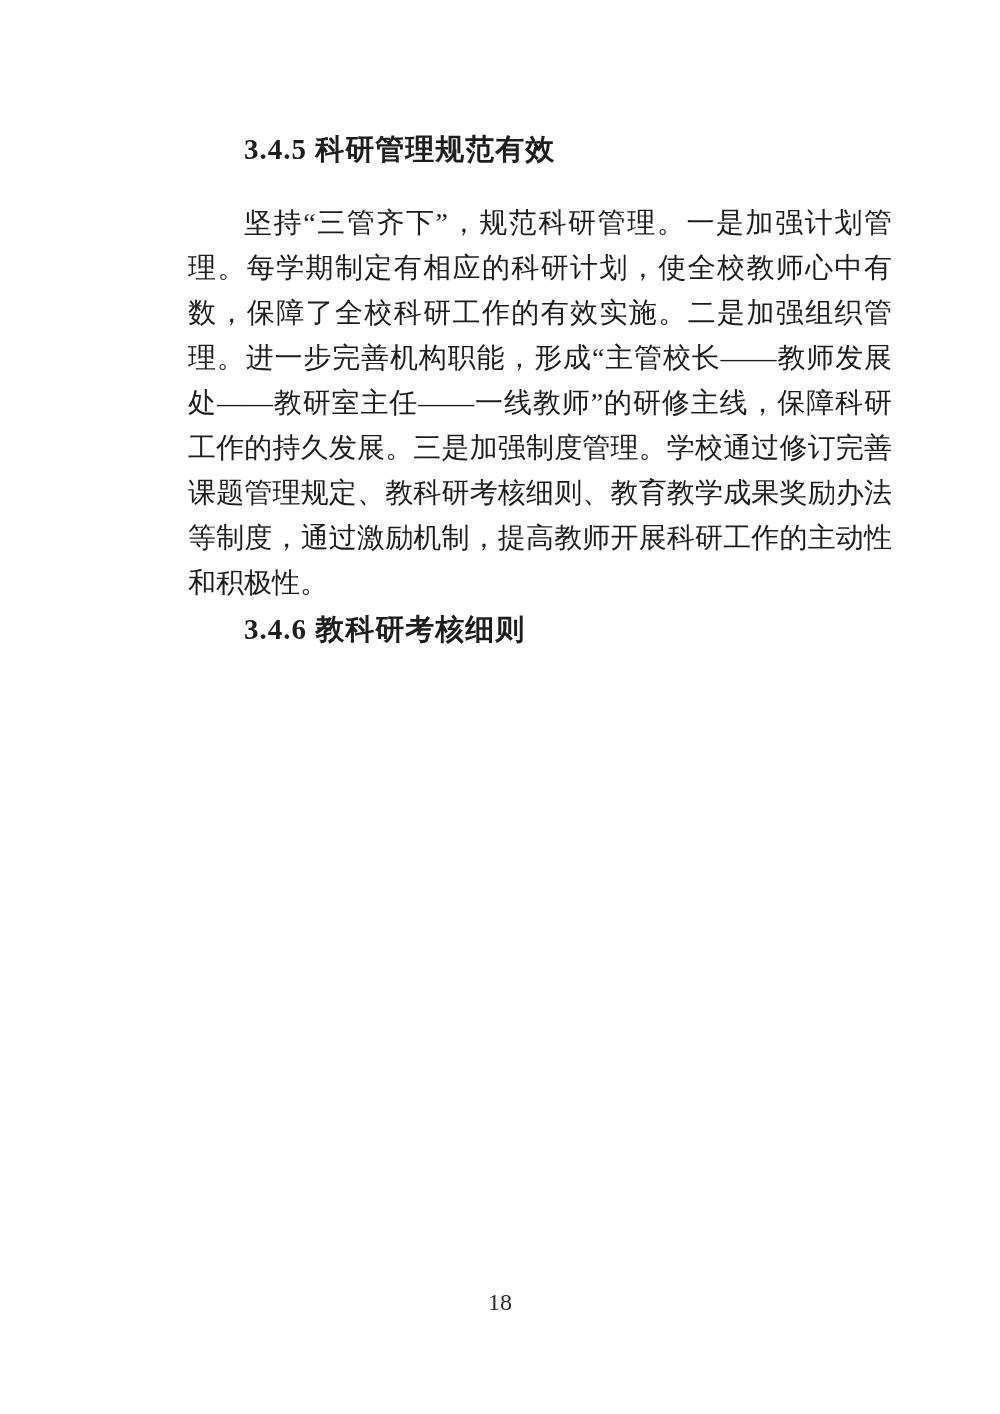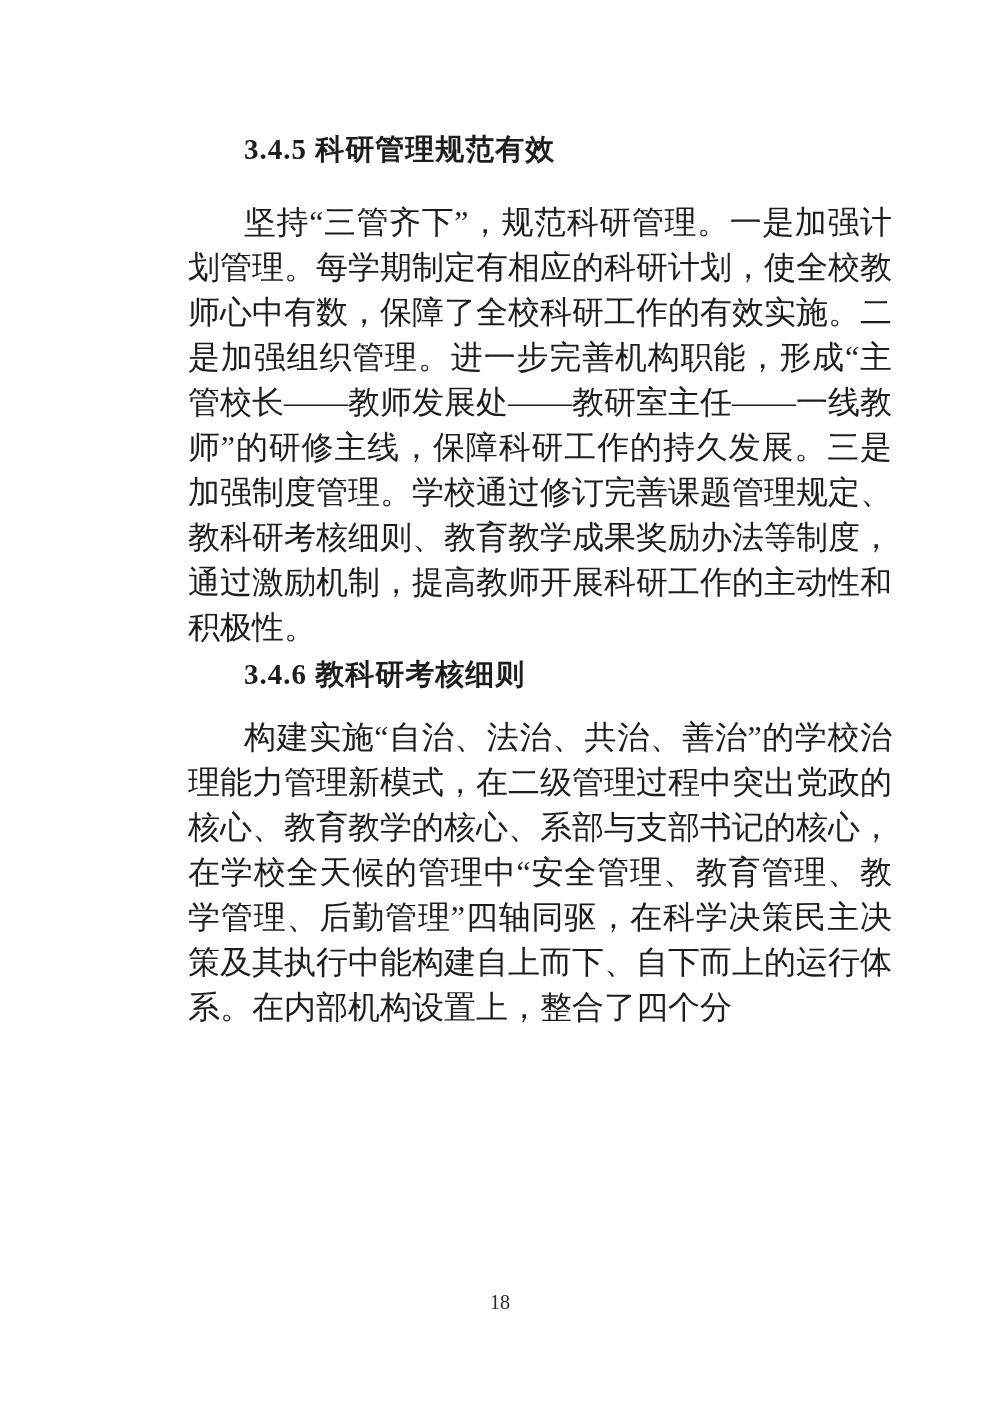--- a/index.html
+++ b/index.html
@@ -34,54 +34,53 @@
     text-indent: 56px;
     letter-spacing: 1px;
     margin: 0 0 28px 0;
     white-space: nowrap;
   }
   .section-heading.second {
     margin-top: 2px;
     margin-bottom: 18px;
   }
   .para {
-    font-size: 32px;
+    font-size: 28px;
     line-height: 45px;
     text-align: justify;
     text-justify: inter-ideograph;
     text-indent: 56px;
     margin: 0;
   }
   .para + .para {
     margin-top: 45px; 
   }
   .page-number {
     position: absolute;
     top: 1290px;
     left: 148px;
     width: 704px;
     text-align: center;
-    font-size: 20px;
+    font-size: 24px;
     line-height: 24px;
     color: #2a2a2a;
   }
 </style>
 </head>
 <body>
 
 <div class="page">
 
   <div class="text-block">
 
     <h2 class="section-heading">3.4.5 科研管理规范有效</h2>
 
     <p class="para">坚持“三管齐下”，规范科研管理。一是加强计划管理。每学期制定有相应的科研计划，使全校教师心中有数，保障了全校科研工作的有效实施。二是加强组织管理。进一步完善机构职能，形成“主管校长——教师发展处——教研室主任——一线教师”的研修主线，保障科研工作的持久发展。三是加强制度管理。学校通过修订完善课题管理规定、教科研考核细则、教育教学成果奖励办法等制度，通过激励机制，提高教师开展科研工作的主动性和积极性。</p>
 
 
     <h2 class="section-heading second">3.4.6 教科研考核细则</h2>
 
-    <p class="para">构建实施“自治、法治、共治、善治”的学校治理能力管理新模式，在二级管理过程中突出党政的核心、教育教学的核心、系部与支部书记的核心，在学校全天候的管理中“安全管理、教育管理、教学管理、后勤管理”四轴同驱，在科学决策民主决策及其执行中能构建自上而下、自下而上的运行体系。在内部机构设置上，整合了四个分</p>
 
   </div>
 
   <div class="page-number">18</div>
 
 </div>
 
 </body></html>

